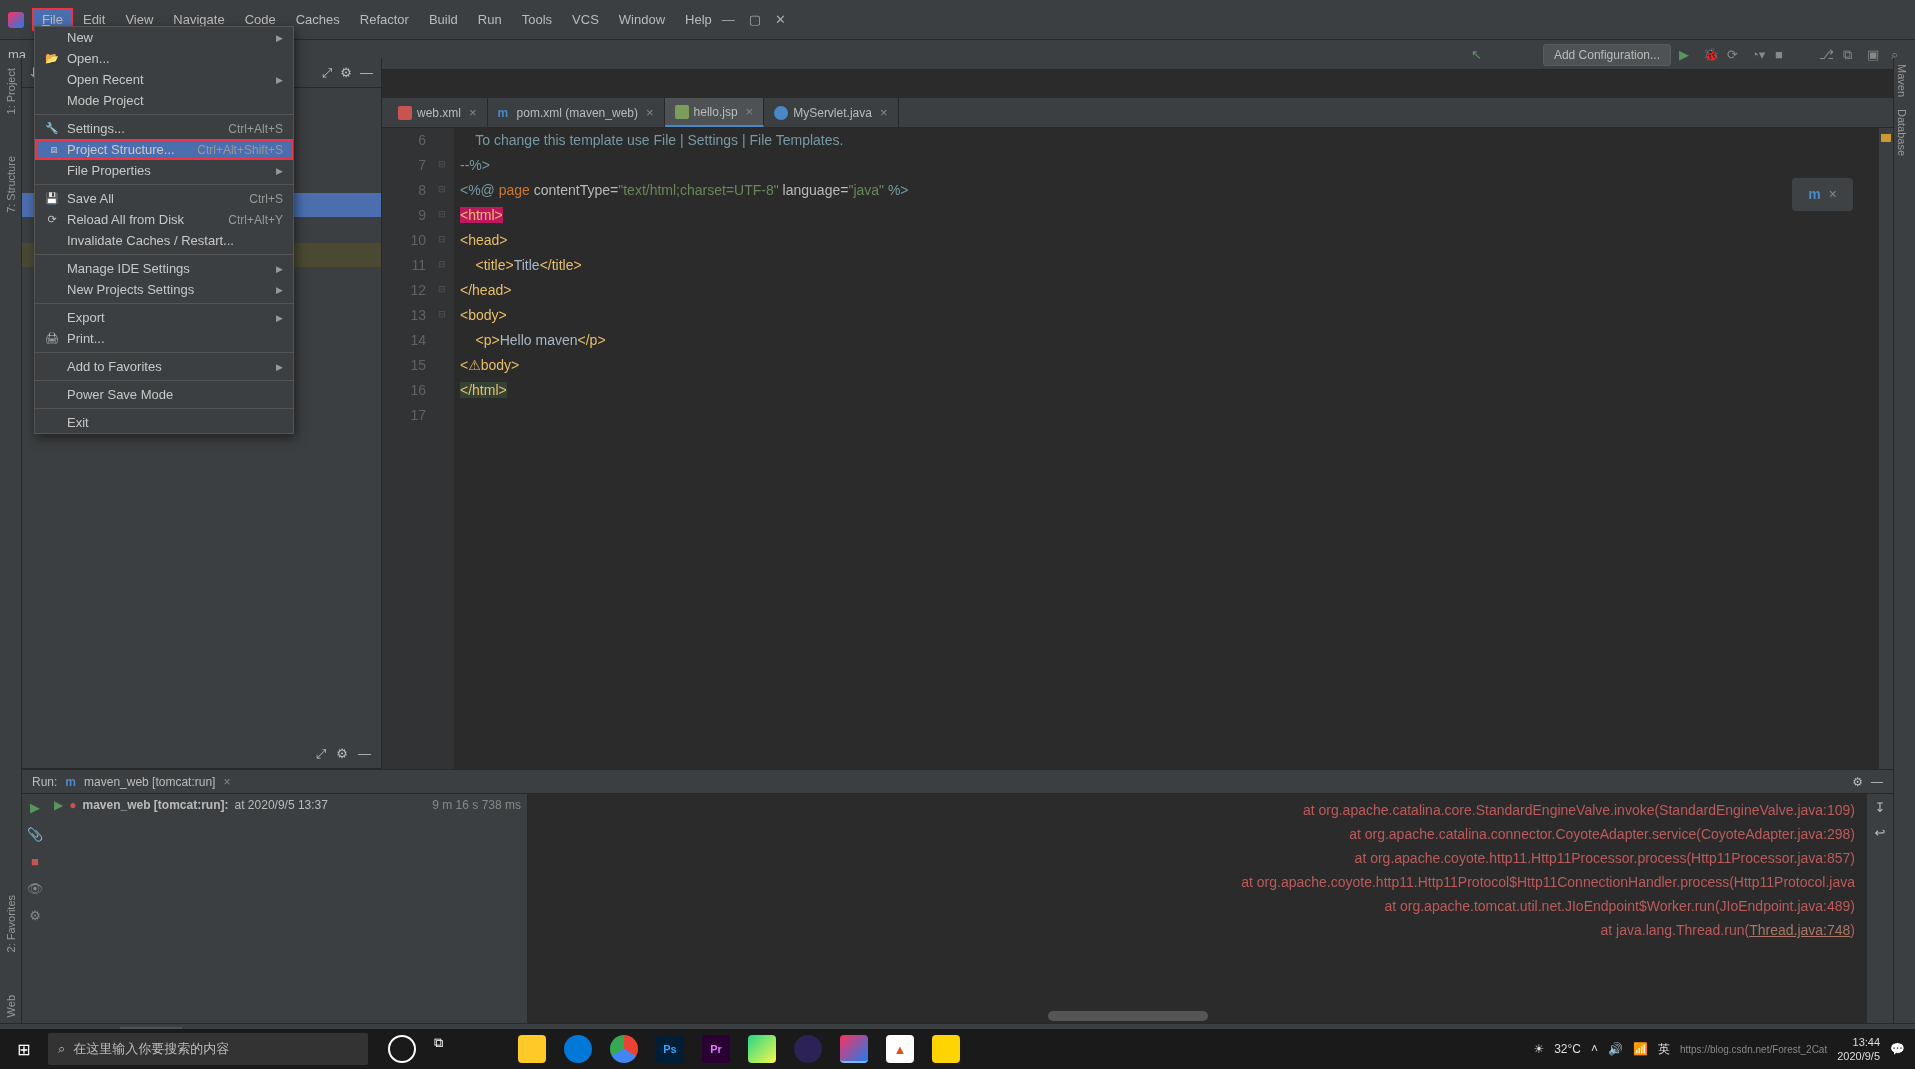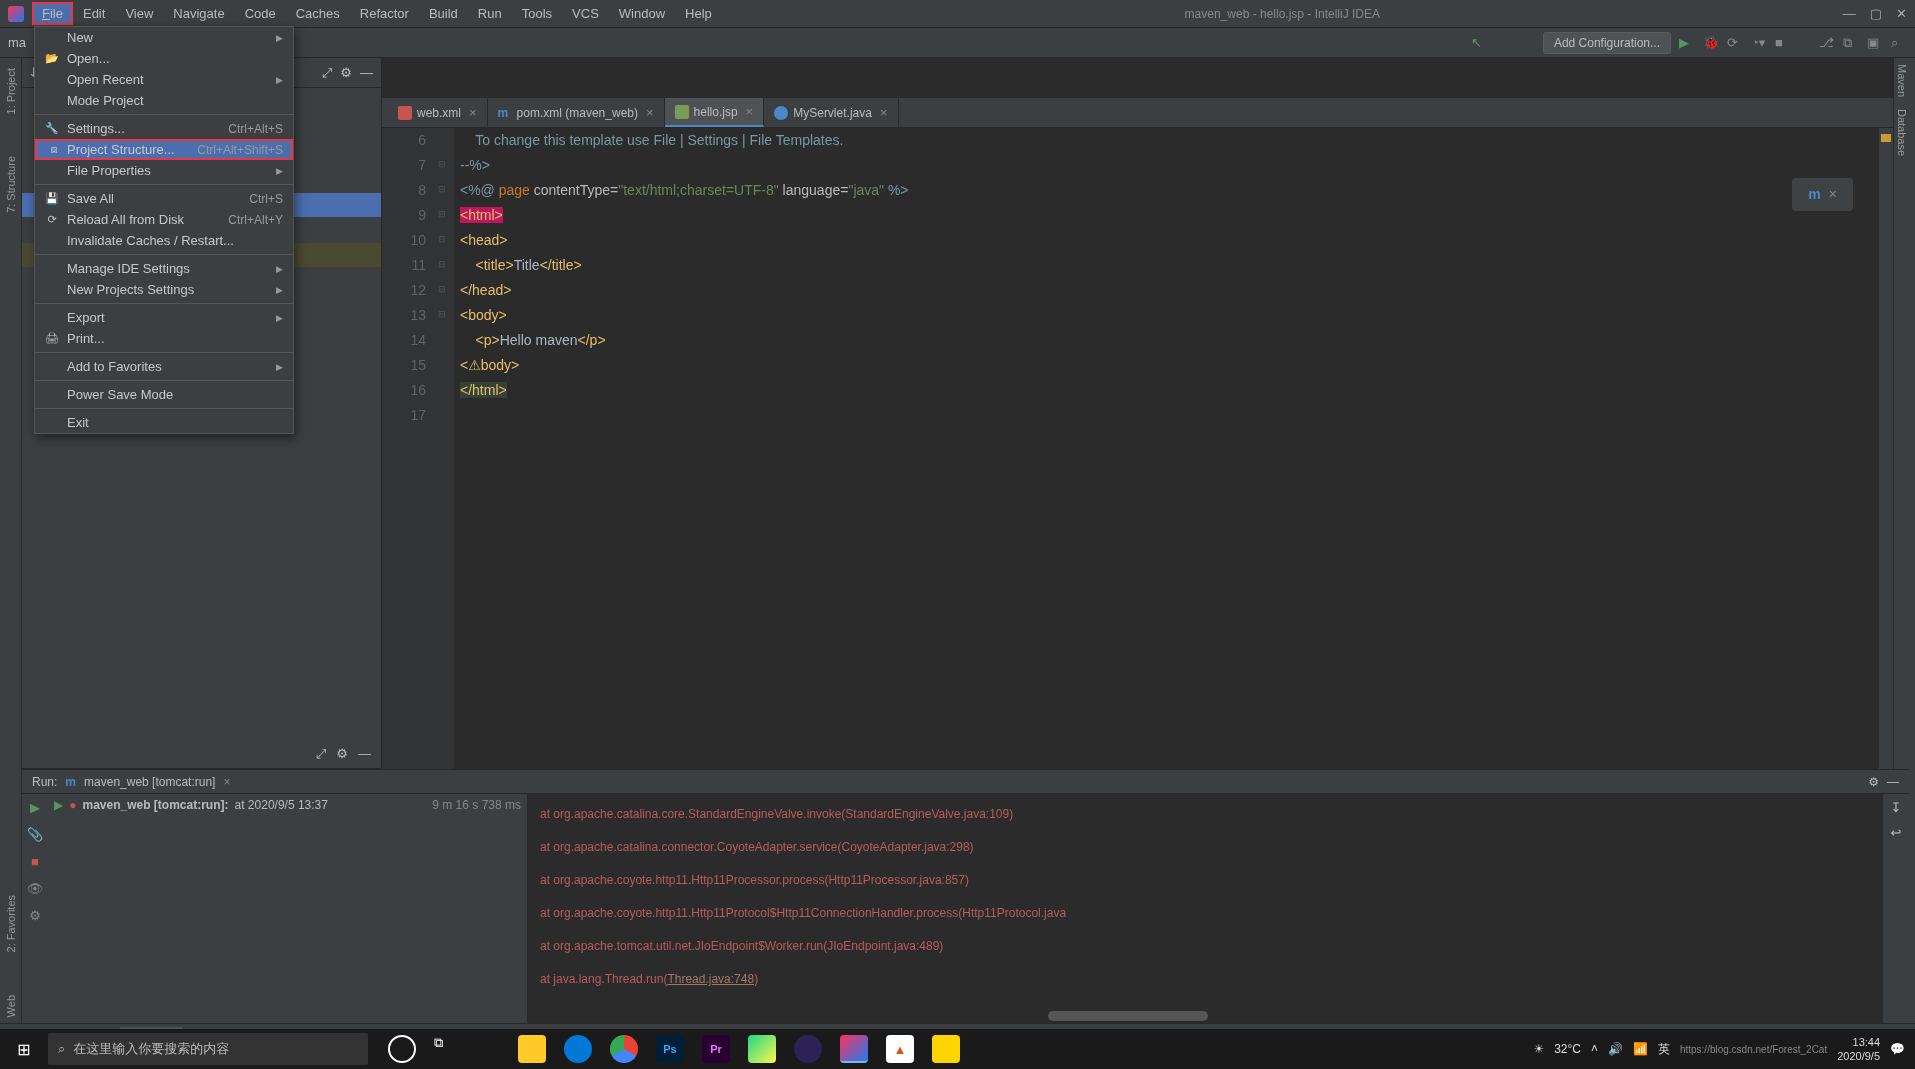--- a/index.html
+++ b/index.html
@@ -1,19 +1,19 @@
 <!DOCTYPE html>
 <html><head>
 <meta charset="utf-8">
 <style>
 * { margin: 0; padding: 0; box-sizing: border-box; font-family: "Segoe UI", sans-serif; }
 body { background: #2b2b2b; color: #bbb; font-size: 13px; overflow: hidden; width: 1915px; height: 1069px; position: relative; }
 
 
-.title-bar { height: 28px; background: #3c3f41; display: flex; align-items: center; padding: 0 8px; border-bottom: 1px solid #282828; }
+.title-bar { height: 40px; background: #3c3f41; display: flex; align-items: center; padding: 0 8px; border-bottom: 1px solid #282828; }
 .logo-icon { width: 16px; height: 16px; background: linear-gradient(135deg, #fe315d, #1e7cf0); border-radius: 3px; margin-right: 8px; }
 .menu-bar { display: flex; gap: 0; }
 .menu-item { padding: 4px 10px; cursor: pointer; }
 .menu-item.highlighted { background: #4b6eaf; border: 2px solid #e34; padding: 2px 8px; }
 .menu-item u { text-decoration: underline; }
 .title-center { flex: 1; text-align: center; color: #888; font-size: 12px; }
 .window-ctrls { display: flex; gap: 14px; color: #aaa; }
 
 
 .toolbar { height: 30px; background: #3c3f41; display: flex; align-items: center; padding: 0 8px; border-bottom: 1px solid #282828; justify-content: space-between; }
@@ -64,29 +64,29 @@
 .k-str { color: #6a8759; }
 .k-kw { color: #cc7832; }
 .k-dir { color: #769aa5; }
 .k-txt { color: #a9b7c6; }
 .breadcrumb-bar { height: 24px; background: #3c3f41; padding-left: 70px; font-size: 12px; display: flex; align-items: center; border-top: 1px solid #282828; }
 .editor-scrollbar-marks { position: absolute; right: 0; top: 0; width: 14px; height: 100%; background: #3c3f41; }
 .mark-yellow { position: absolute; right: 2px; top: 6px; width: 10px; height: 8px; background: #cc9933; }
 .mini-badge { position: absolute; right: 40px; top: 50px; background: #3f4244; padding: 4px 16px; border-radius: 4px; display: flex; gap: 8px; align-items: center; }
 
 
-.run-panel { position: absolute; left: 22px; right: 6px; bottom: 46px; height: 254px; background: #2b2b2b; border-top: 1px solid #282828; display: flex; flex-direction: column; }
+.run-panel { position: absolute; left: 22px; right: 22px; bottom: 46px; height: 254px; background: #2b2b2b; border-top: 1px solid #282828; display: flex; flex-direction: column; }
 .run-header { height: 24px; background: #3c3f41; display: flex; align-items: center; padding: 0 10px; gap: 8px; border-bottom: 1px solid #282828; font-size: 12px; }
 .run-header .spacer { flex: 1; }
 .run-body { flex: 1; display: flex; }
 .run-left-icons { width: 26px; background: #3c3f41; display: flex; flex-direction: column; align-items: center; gap: 12px; padding-top: 6px; }
 .run-tree { width: 480px; background: #3c3f41; border-right: 1px solid #282828; padding: 4px 6px; font-size: 12px; }
 .run-tree-row { display: flex; align-items: center; gap: 6px; }
 .run-tree-row .duration { margin-left: auto; color: #888; }
-.run-console { flex: 1; font-family: "Consolas", monospace; font-size: 12px; line-height: 33px; padding: 4px 12px; color: #bc5b5b; white-space: pre; overflow: hidden; position: relative; }
+.run-console { flex: 1; font-family: "Consolas", monospace; font-size: 14px; line-height: 24px; padding: 4px 12px; color: #bc5b5b; white-space: pre; overflow: hidden; position: relative; text-align: right; }
 .run-console .underlined { text-decoration: underline; color: #aa7766; }
 .run-right-icons { width: 26px; background: #3c3f41; display: flex; flex-direction: column; align-items: center; gap: 10px; padding-top: 6px; }
 .hscroll { position: absolute; bottom: 2px; left: 520px; height: 10px; width: 160px; background: #555; border-radius: 5px; }
 
 
 .bottom-bar { position: absolute; left: 0; right: 0; bottom: 22px; height: 24px; background: #3c3f41; display: flex; align-items: center; padding: 0 10px; gap: 18px; border-top: 1px solid #282828; font-size: 12px; }
 .bottom-bar .bbtn { display: flex; align-items: center; gap: 5px; color: #aaa; }
 .bottom-bar .spacer { flex: 1; }
 .bottom-bar .bbtn u { text-decoration: underline; }
 
@@ -120,21 +120,20 @@
     <div class="menu-item">Code</div>
     <div class="menu-item">Caches</div>
     <div class="menu-item">Refactor</div>
     <div class="menu-item">Build</div>
     <div class="menu-item">Run</div>
     <div class="menu-item">Tools</div>
     <div class="menu-item">VCS</div>
     <div class="menu-item">Window</div>
     <div class="menu-item">Help</div>
   </div>
-  <div class="title-center">maven_web - hello.jsp - IntelliJ IDEA</div>
   <div class="window-ctrls">
     <span>—</span>
     <span>▢</span>
     <span>✕</span>
   </div>
 </div>
 
 <div class="toolbar">
   <div class="toolbar-left">
     <span>ma</span>

